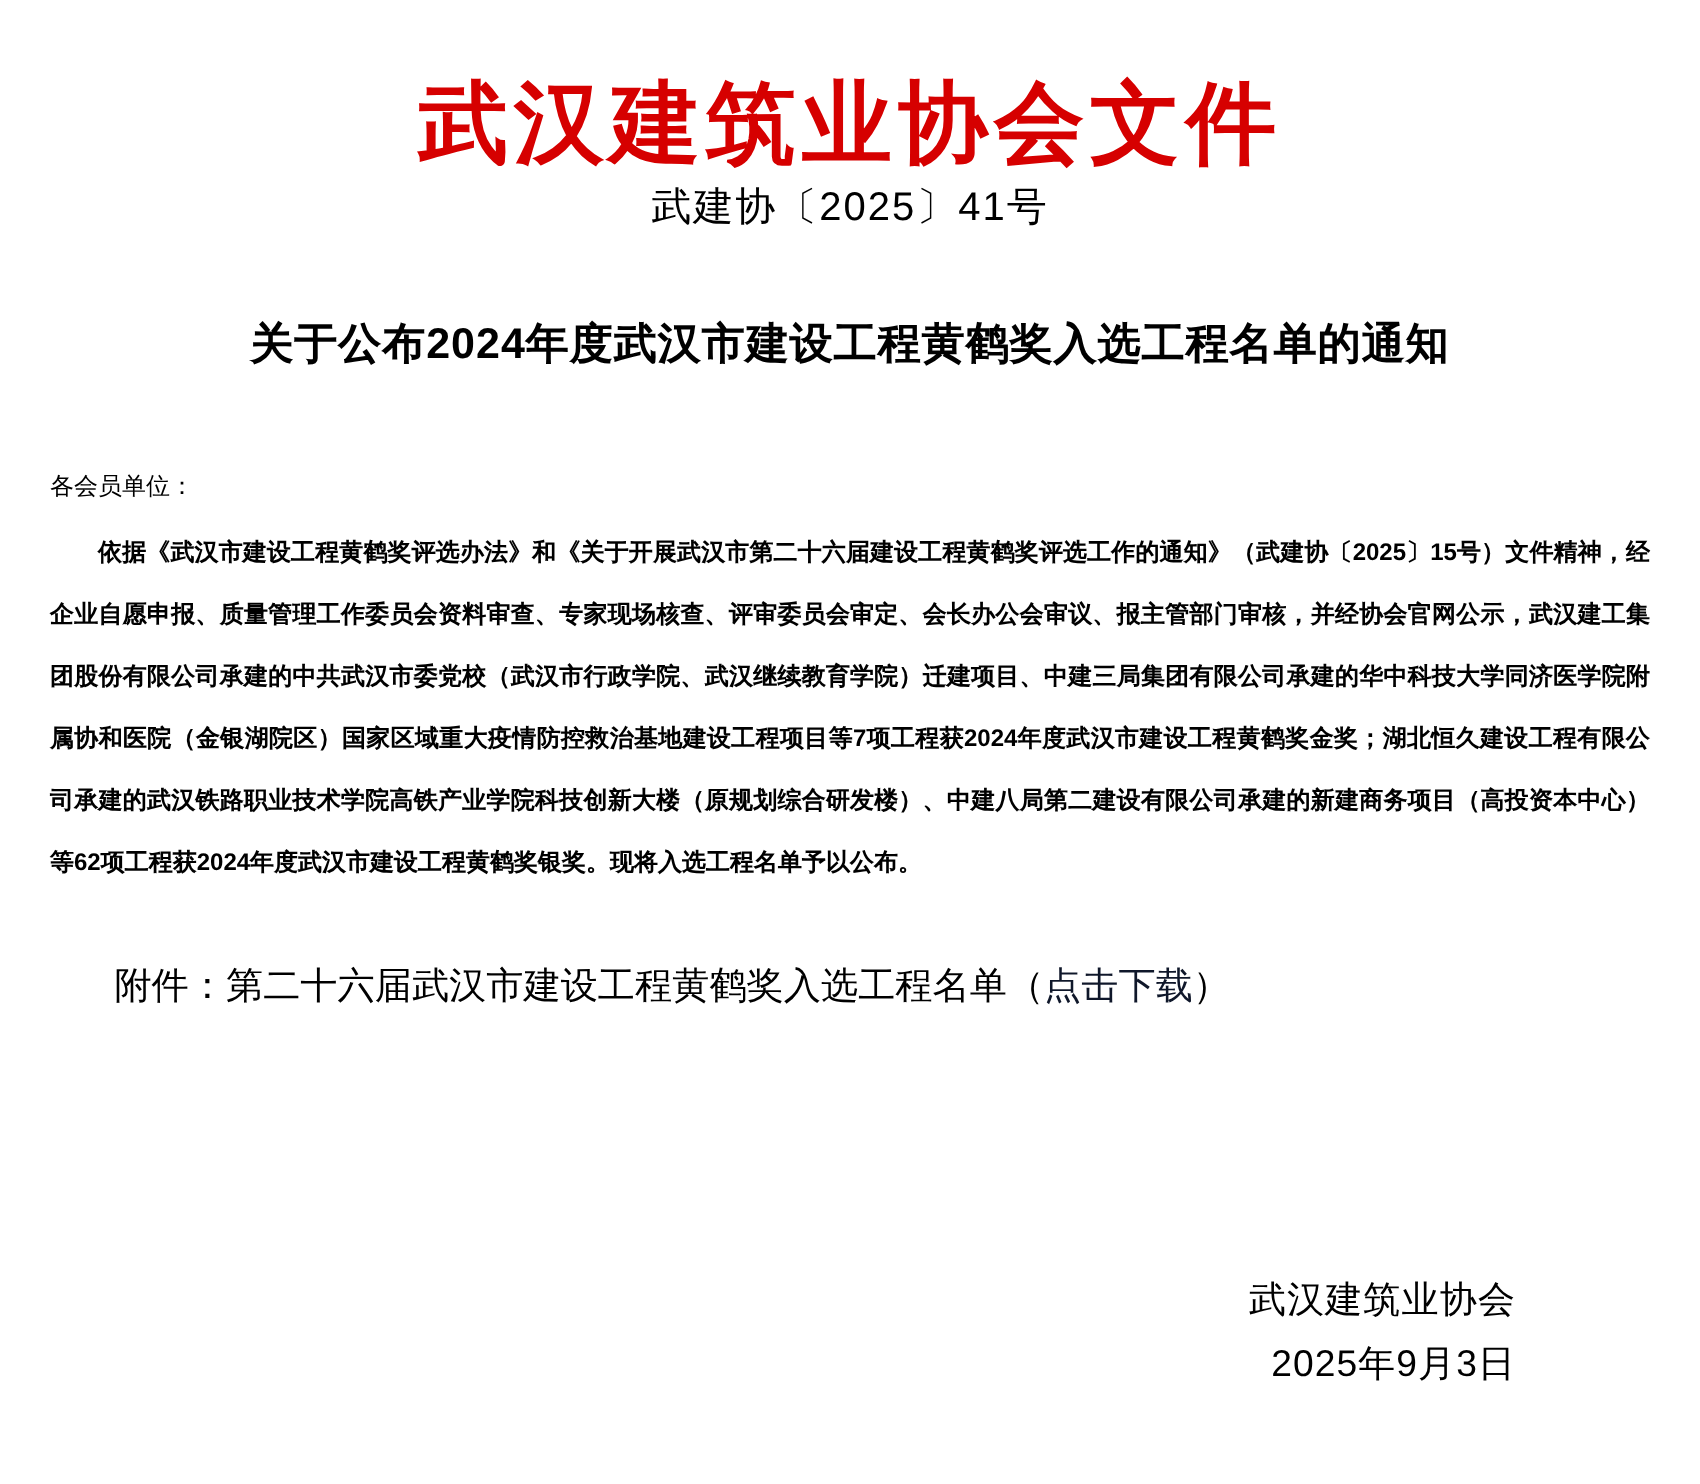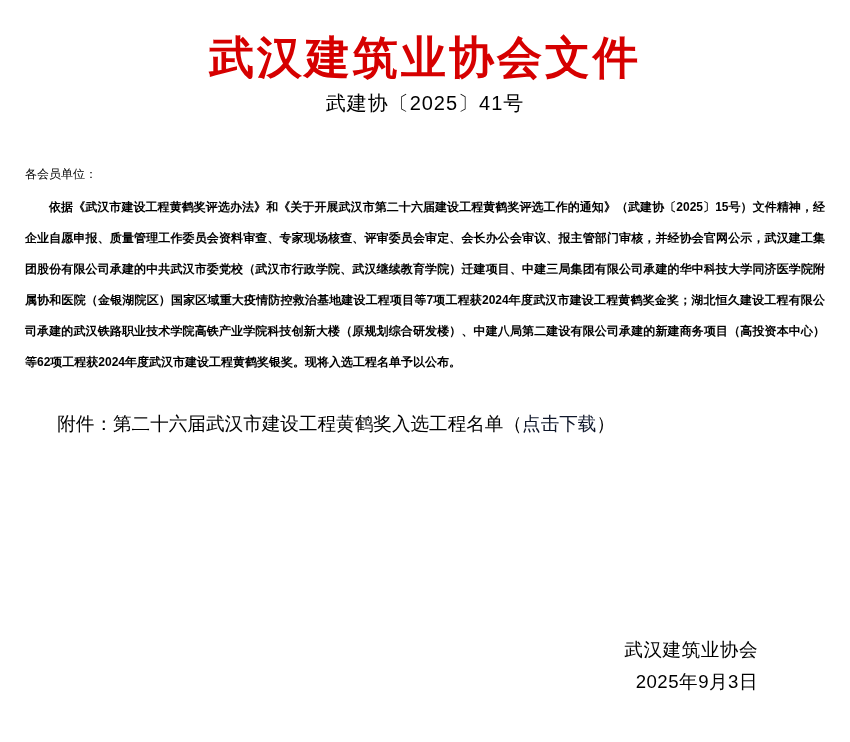--- a/index.html
+++ b/index.html
@@ -20,21 +20,21 @@
     height: 742px;
     box-sizing: border-box;
     padding: 0 20px;
   }
   .doc-header {
     text-align: center;
     padding-top: 34px;
   }
   .doc-title {
     color: #d60000;
-    font-family: Liberation Mono, monospace;
+    font-family: Liberation Sans, sans-serif;
     font-weight: bold;
     font-size: 45px;
     letter-spacing: 3px;
     line-height: 1.25;
     white-space: nowrap;
   }
   .doc-number {
     margin-top: 0;
     font-size: 20px;
     color: #000000;
@@ -94,20 +94,21 @@
 </head>
 <body>
 
 <div class="page">
 
   <div class="doc-header">
     <div class="doc-title">武汉建筑业协会文件</div>
     <div class="doc-number">武建协〔2025〕41号</div>
   </div>
 
+  <div class="notice-title">关于公布2024年度武汉市建设工程黄鹤奖入选工程名单的通知</div>
 
   <div class="body-block">
     <div class="salutation">各会员单位：</div>
     <p class="para">依据《武汉市建设工程黄鹤奖评选办法》和《关于开展武汉市第二十六届建设工程黄鹤奖评选工作的通知》（武建协〔2025〕15号）文件精神，经企业自愿申报、质量管理工作委员会资料审查、专家现场核查、评审委员会审定、会长办公会审议、报主管部门审核，并经协会官网公示，武汉建工集团股份有限公司承建的中共武汉市委党校（武汉市行政学院、武汉继续教育学院）迁建项目、中建三局集团有限公司承建的华中科技大学同济医学院附属协和医院（金银湖院区）国家区域重大疫情防控救治基地建设工程项目等7项工程获2024年度武汉市建设工程黄鹤奖金奖；湖北恒久建设工程有限公司承建的武汉铁路职业技术学院高铁产业学院科技创新大楼（原规划综合研发楼）、中建八局第二建设有限公司承建的新建商务项目（高投资本中心）等62项工程获2024年度武汉市建设工程黄鹤奖银奖。现将入选工程名单予以公布。</p>
   </div>
 
   <div class="attachment">
     <span>附件：第二十六届武汉市建设工程黄鹤奖入选工程名单（</span><a class="download-link" href="#">点击下载</a><span>）</span>
   </div>
 

